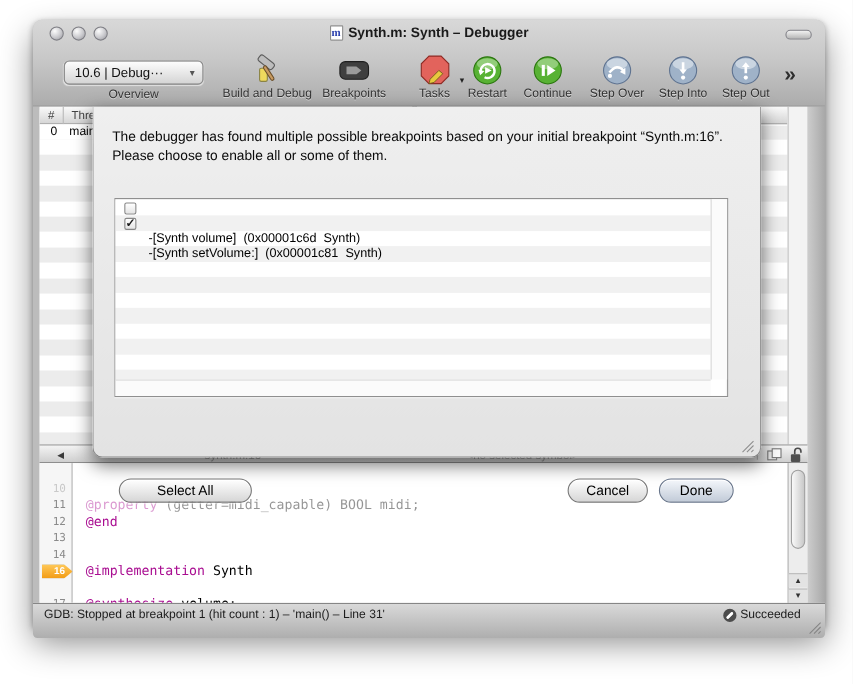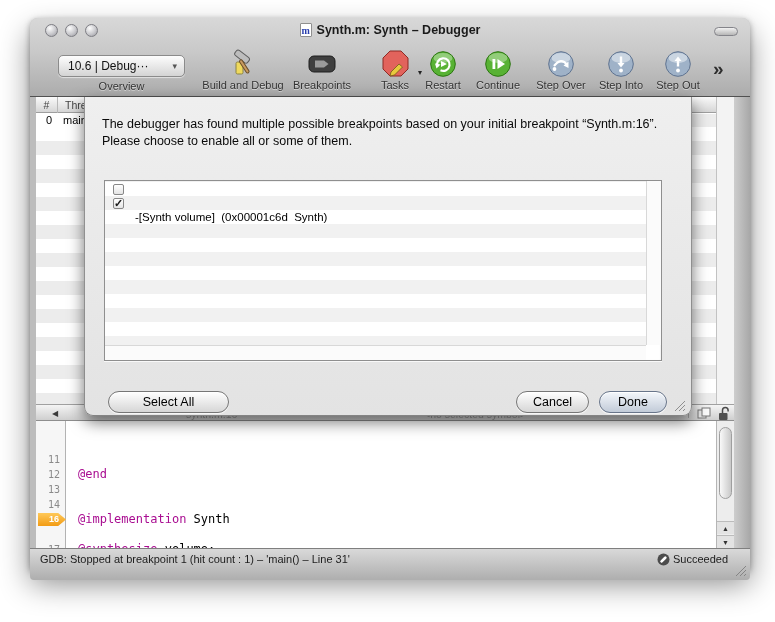--- a/index.html
+++ b/index.html
@@ -136,21 +136,21 @@
   .cb .mark { position:absolute; left:0px; top:-3px; font-size:11px; font-weight:bold;
     color:#1b1b1b; }
   .bp-row .row-lbl { position:absolute; left:30px; }
   .bp-vscroll { position:absolute; right:0; top:0; width:15px; bottom:15px;
     background:#fbfbfb; border-left:1px solid #d8d8d8; }
   .bp-hscroll { position:absolute; left:0; right:15px; bottom:0; height:15px;
     background:#fbfbfb; border-top:1px solid #d8d8d8; }
   .pill { position:absolute; height:22px; border:1px solid #767676; border-radius:11px;
     background:linear-gradient(#ffffff,#d6d6d6);
     box-shadow:0 1px 1px rgba(255,255,255,.8), inset 0 1px 0 rgba(255,255,255,.9);
-    font-size:12.5px; color:#000; text-align:center; line-height:20px; cursor:default; }
+    font-size:12.5px; color:#000; text-align:center; line-height:20px; cursor:default;margin-top:44px; }
   .pill.default { background:linear-gradient(#f4f7fb,#c2cbd8); border-color:#68758a; }
   .sheet-grip { position:absolute; right:5px; bottom:3px; }
 </style>
 </head>
 <body>
 
 <div class="window">
 
   <div class="topchrome">
     <div class="orb" style="left:15px"></div>
@@ -303,20 +303,24 @@
     </svg>
     <svg style="position:absolute;left:681px;top:1px" width="13" height="15" viewBox="0 0 13 15">
       <path d="M5.5 7 V4.3 a2.8 2.8 0 0 1 5.6 0 V5.5" fill="none" stroke="#4a4a4a" stroke-width="1.5"></path>
       <rect x="2" y="7" width="8.5" height="7" rx="1" fill="#4f4f4f"></rect>
     </svg>
   </div>
 
   <div class="editor">
     <div class="gutter"></div>
 
+    <div class="cl dim" style="top:1px">
+      <span class="ln">10</span>
+      <span class="src"><span class="kw">@property</span><span> (getter=midi_capable) BOOL midi;</span></span>
+    </div>
     <div class="cl" style="top:16px">
       <span class="ln">11</span>
       <span class="src"><span class="kw">@end</span><span></span></span>
     </div>
     <div class="cl" style="top:31px">
       <span class="ln">12</span>
       <span class="src"><span class="kw"></span><span></span></span>
     </div>
     <div class="cl" style="top:46px">
       <span class="ln">13</span>
@@ -370,20 +374,21 @@
     <div class="bp-list">
       <div class="bp-rows">
         <div class="bp-row" style="top:1px;background:#ffffff">
           <span class="cb"></span>
           <span class="row-lbl">-[Synth volume]  (0x00001c6d  Synth)</span>
         </div>
         <div class="bp-row" style="top:15px;background:#f1f1f1">
           <span class="cb">
             <span class="mark">✓</span>
           </span>
+          <span class="row-lbl">-[Synth setVolume:]  (0x00001c81  Synth)</span>
         </div>
       </div>
       <div class="bp-vscroll"></div>
       <div class="bp-hscroll"></div>
     </div>
 
     <div class="pill" style="left:23px;top:294px;width:121px">Select All</div>
     <div class="pill" style="left:431px;top:294px;width:73px">Cancel</div>
     <div class="pill default" style="left:514px;top:294px;width:68px">Done</div>
 

